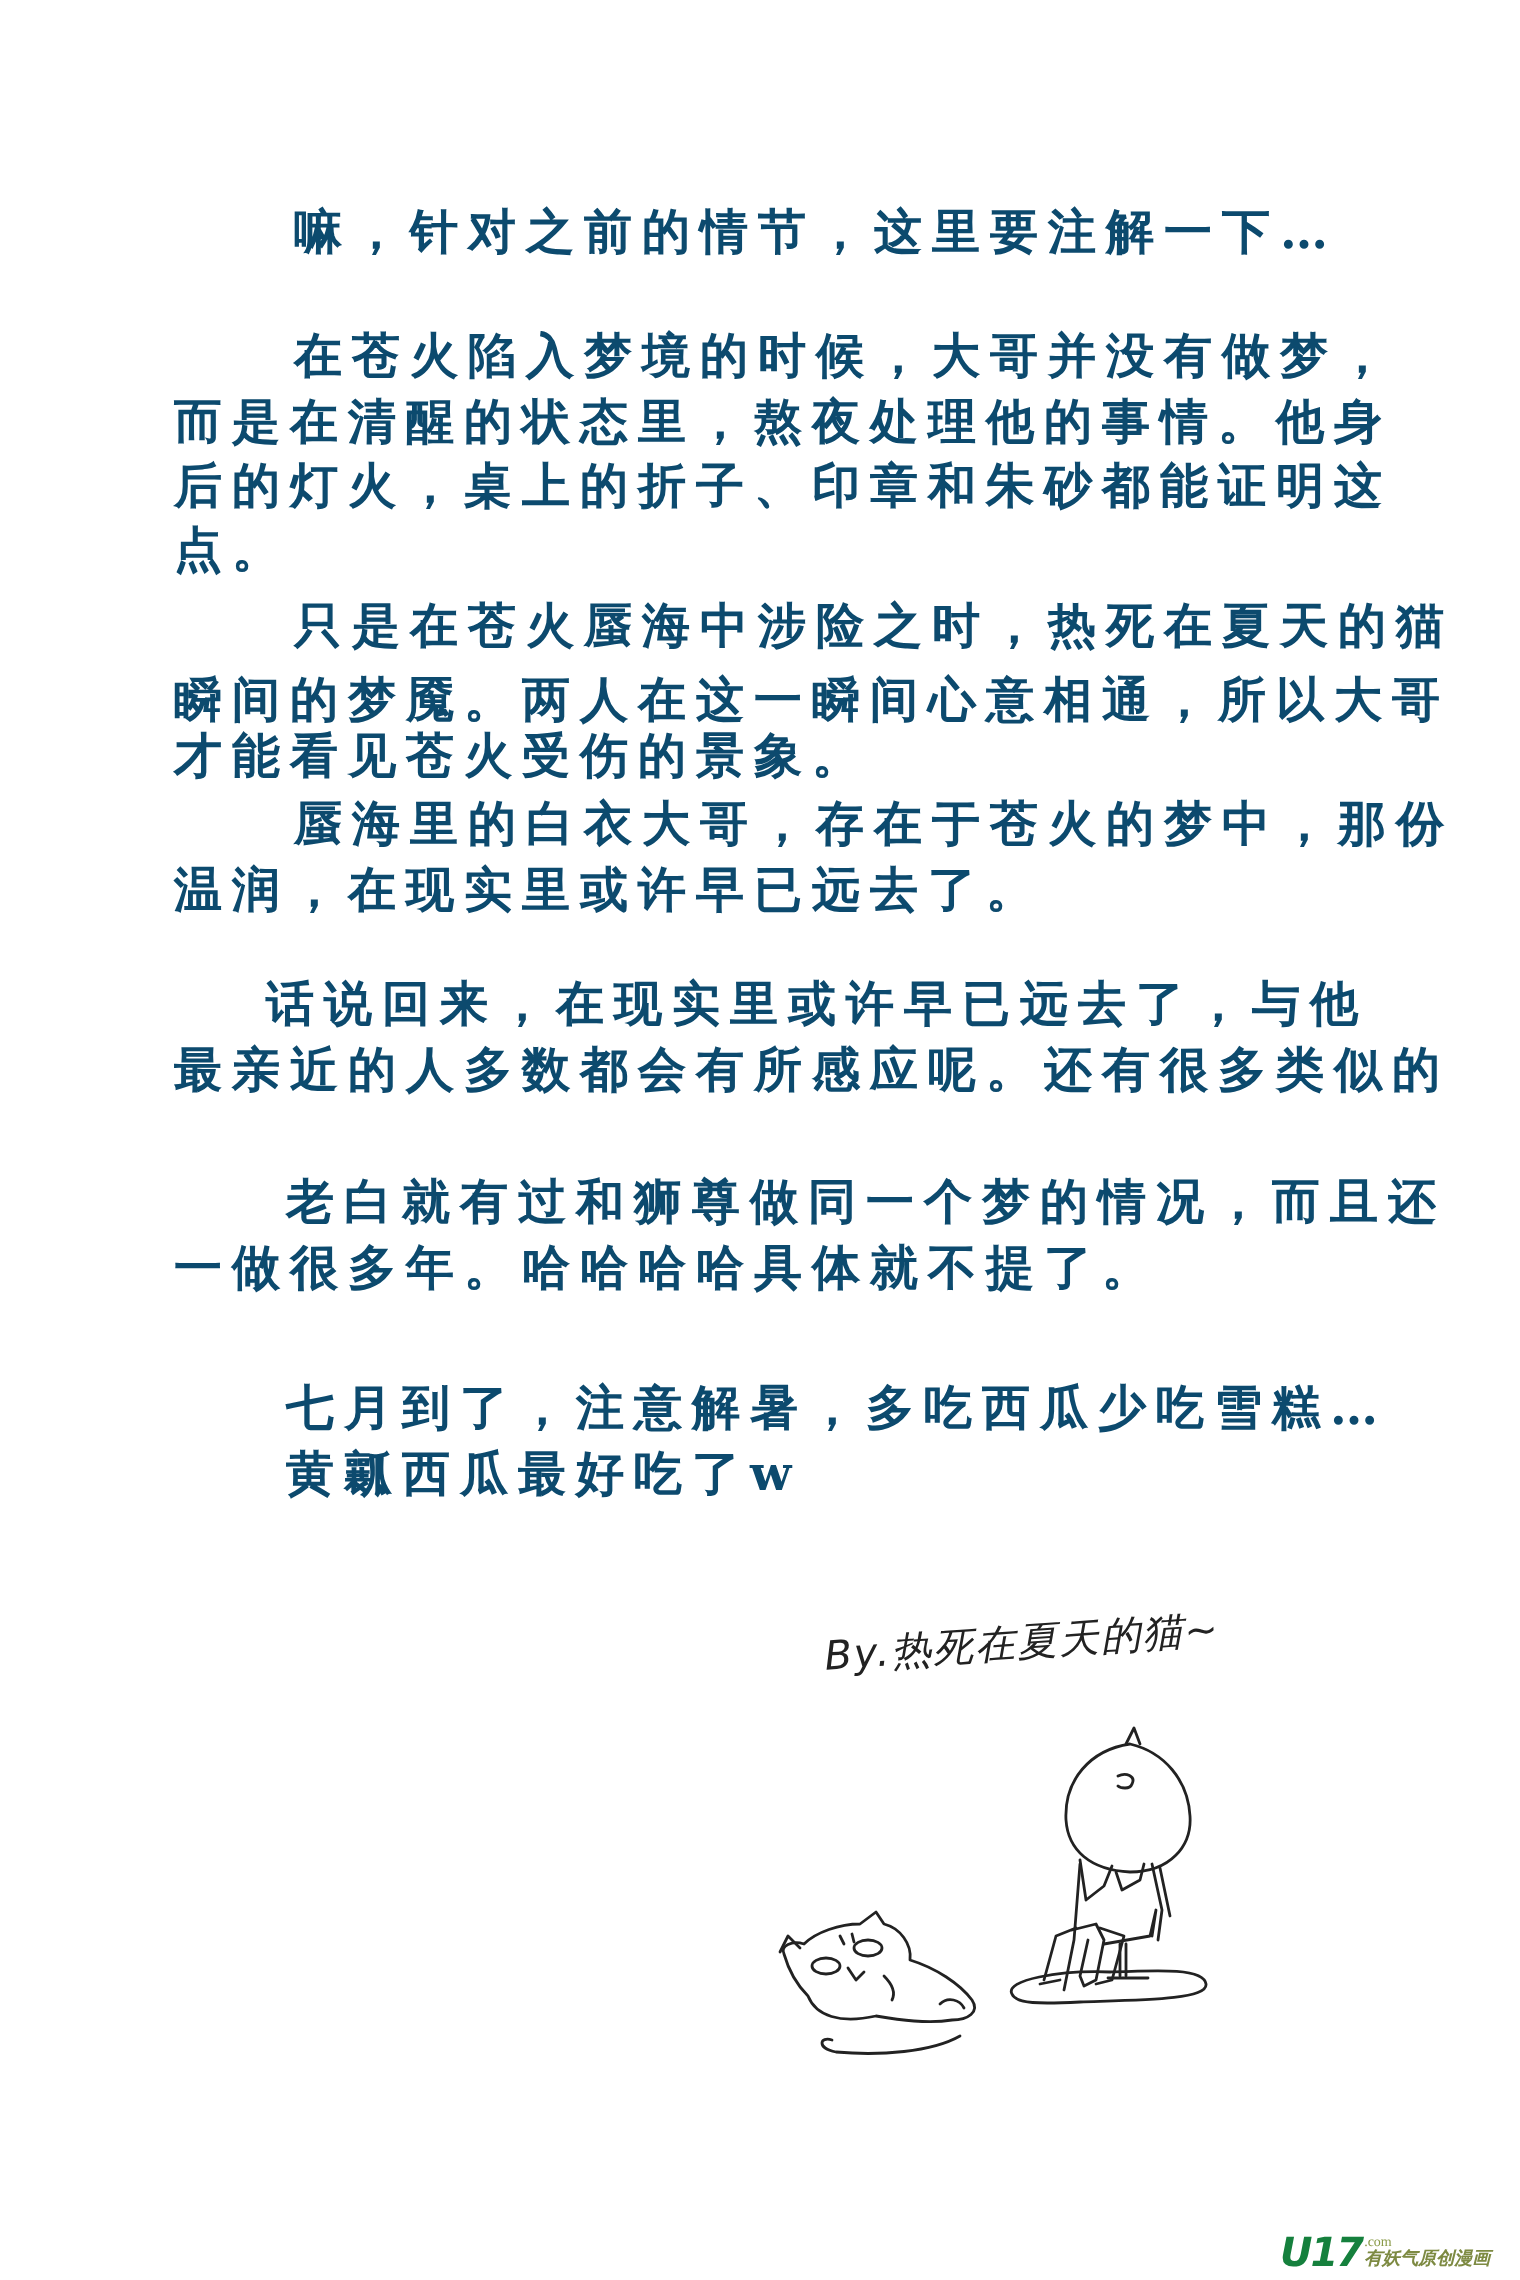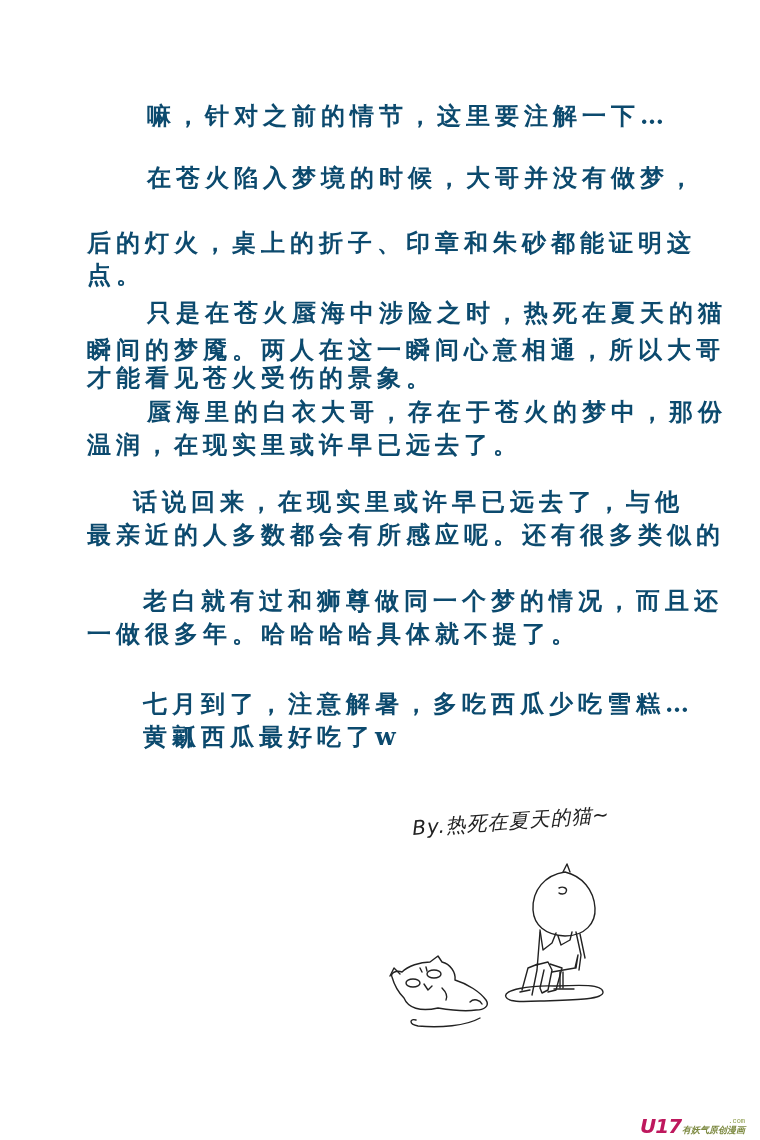--- a/index.html
+++ b/index.html
@@ -31,38 +31,39 @@
       transform: rotate(-4deg);
       letter-spacing: 1px;
     }
     .drawing { position: absolute; left: 380px; top: 850px; width: 260px; height: 190px; }
     .logo {
       position: absolute; left: 640px; top: 1110px; height: 26px;
       display: flex; align-items: flex-end;
     }
     .logo-mark {
       font-family: "DejaVu Sans", sans-serif; font-weight: bold; font-style: italic;
-      font-size: 20px; color: #be185d; letter-spacing: -1px; line-height: 20px;
+      font-size: 20px; color: #15803d; letter-spacing: -1px; line-height: 20px;
     }
     .logo-side { display: flex; flex-direction: column; margin-left: 1px; }
     .logo-com {
-      font-family: Liberation Mono, monospace; font-size: 7px; color: #8a9a48; line-height: 8px; text-align: right;
+      font-family: Liberation Serif, serif; font-size: 7px; color: #8a9a48; line-height: 8px;
     }
     .logo-tag {
       font-family: "DejaVu Sans", sans-serif; font-size: 9px; font-weight: bold; color: #7d8a42; line-height: 11px; font-style: italic;
     }
   </style>
 </head>
 <body>
 
 <div class="page">
 
   <div class="line" style="left:147px; top:100px;">嘛，针对之前的情节，这里要注解一下…</div>
 
   <div class="line" style="left:147px; top:162px;">在苍火陷入梦境的时候，大哥并没有做梦，</div>
+  <div class="line" style="left:87px; top:195px;">而是在清醒的状态里，熬夜处理他的事情。他身</div>
   <div class="line" style="left:87px; top:227px;text-align:center;">后的灯火，桌上的折子、印章和朱砂都能证明这</div>
   <div class="line" style="left:87px; top:259px;">点。</div>
 
   <div class="line" style="left:147px; top:297px;">只是在苍火蜃海中涉险之时，热死在夏天的猫</div>
   <div class="line" style="left:87px; top:334px;">瞬间的梦魇。两人在这一瞬间心意相通，所以大哥</div>
   <div class="line" style="left:87px; top:362px;">才能看见苍火受伤的景象。</div>
 
   <div class="line" style="left:147px; top:396px;">蜃海里的白衣大哥，存在于苍火的梦中，那份</div>
   <div class="line" style="left:87px; top:429px;">温润，在现实里或许早已远去了。</div>
 

